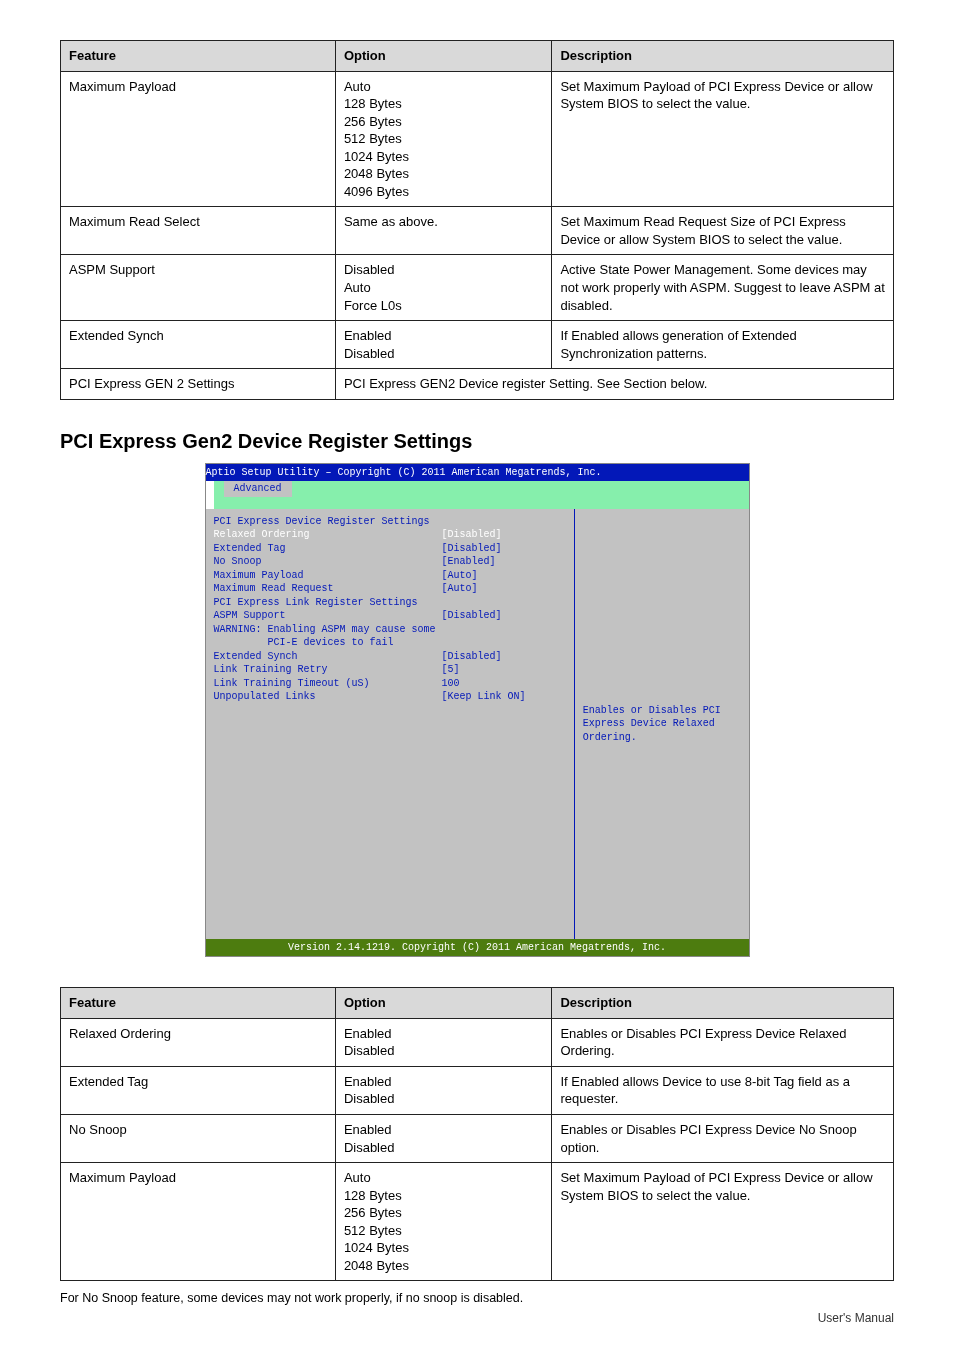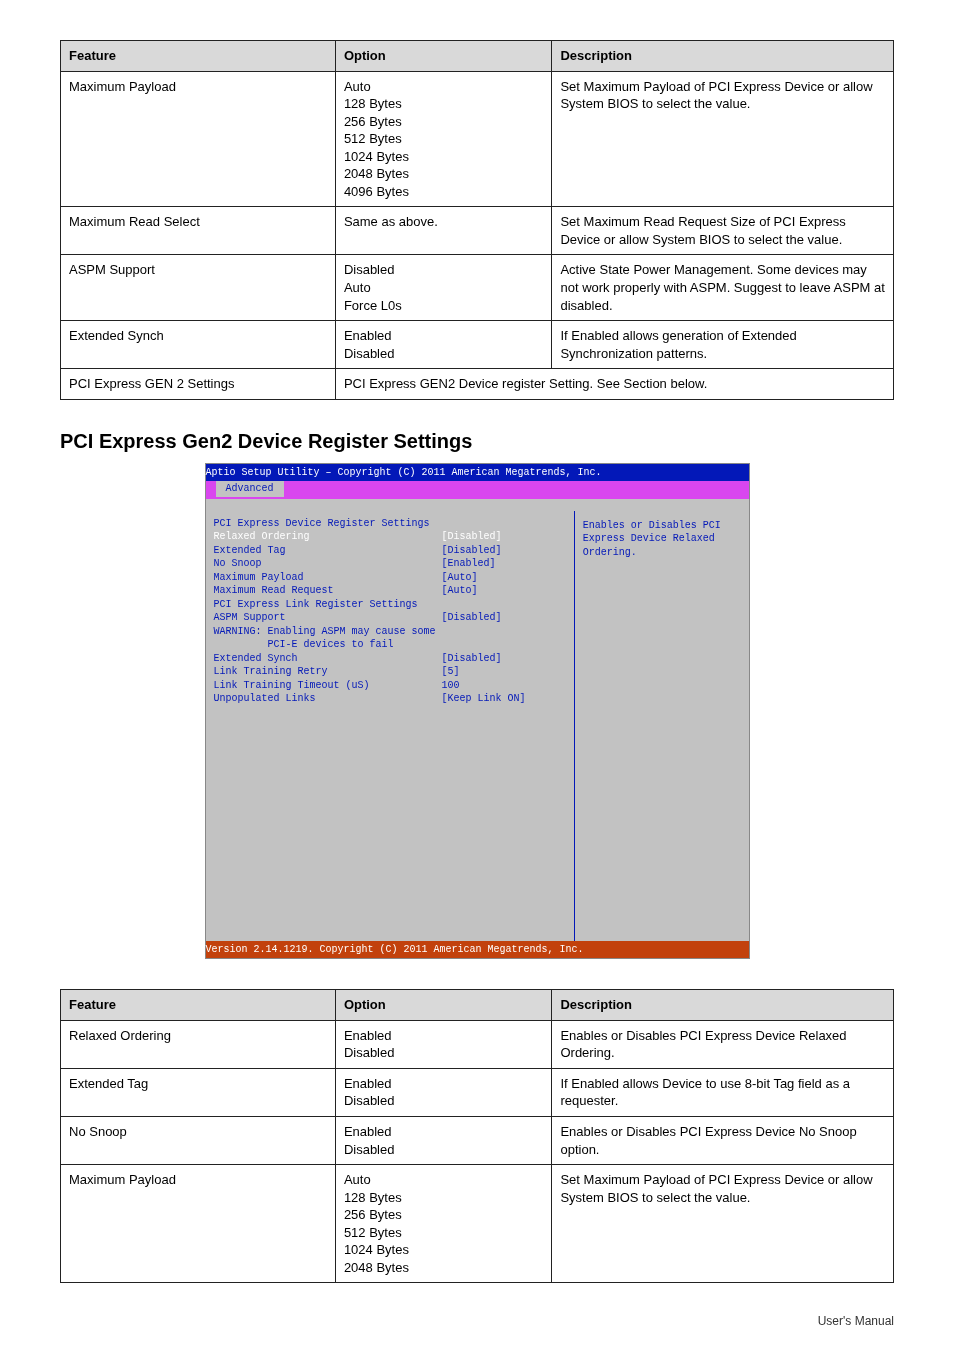--- a/index.html
+++ b/index.html
@@ -52,55 +52,56 @@
     line-height: 1.35;
   }
   .bios-titlebar {
     background: #0318b8;
     color: #fff;
     text-align: left;
     padding: 2px 0;
     font-family: Liberation Mono, monospace;
   }
   .bios-tabs {
-    background: #d946ef;
-    padding: 0 0 2px 10px;
+    background: #86efac;
+    padding: 0 0 12px 10px;
+    margin-left: 8px;
   }
   .bios-tab {
     display: inline-block;
     background: #c2c2c2;
     color: #0318b8;
     padding: 1px 10px;
   }
   .bios-body {
     display: flex;
     background: #c2c2c2;
   }
   .bios-main {
     flex: 0 0 68%;
     border-right: 1px solid #0318b8;
     padding: 6px 8px;
     min-height: 430px;
     position: relative;
-    margin-top: 12px;
   }
   .bios-help {
     flex: 1;
-    padding: 20px 8px;
+    padding: 14px 8px;
     color: #0318b8;
     display: flex;
     flex-direction: column;
-    justify-content: flex-start;
+    justify-content: center;
   }
   .bios-row { white-space: pre; }
   .bios-blue { color: #0318b8; }
   .bios-white { color: #fff; }
   .bios-footer {
-    background: #c2410c;
+    background: #4d7c0f;
     color: #fff;
+    text-align: center;
     padding: 2px 0;
   }
   .user-manual {
     position: absolute;
     right: 60px;
     bottom: 25px;
     font-size: 12px;
     color: #333;
   }
   .nosnoop-note {
@@ -229,15 +230,16 @@
 128 Bytes
 256 Bytes
 512 Bytes
 1024 Bytes
 2048 Bytes</td>
           <td class="col3">Set Maximum Payload of PCI Express Device or allow System BIOS to select the value.</td>
         </tr>
       </tbody>
   </table>
 
+  <div class="nosnoop-note">For No Snoop feature, some devices may not work properly, if no snoop is disabled.</div>
 
   <div class="user-manual">User's Manual</div>
 </div>
 
 </body></html>

